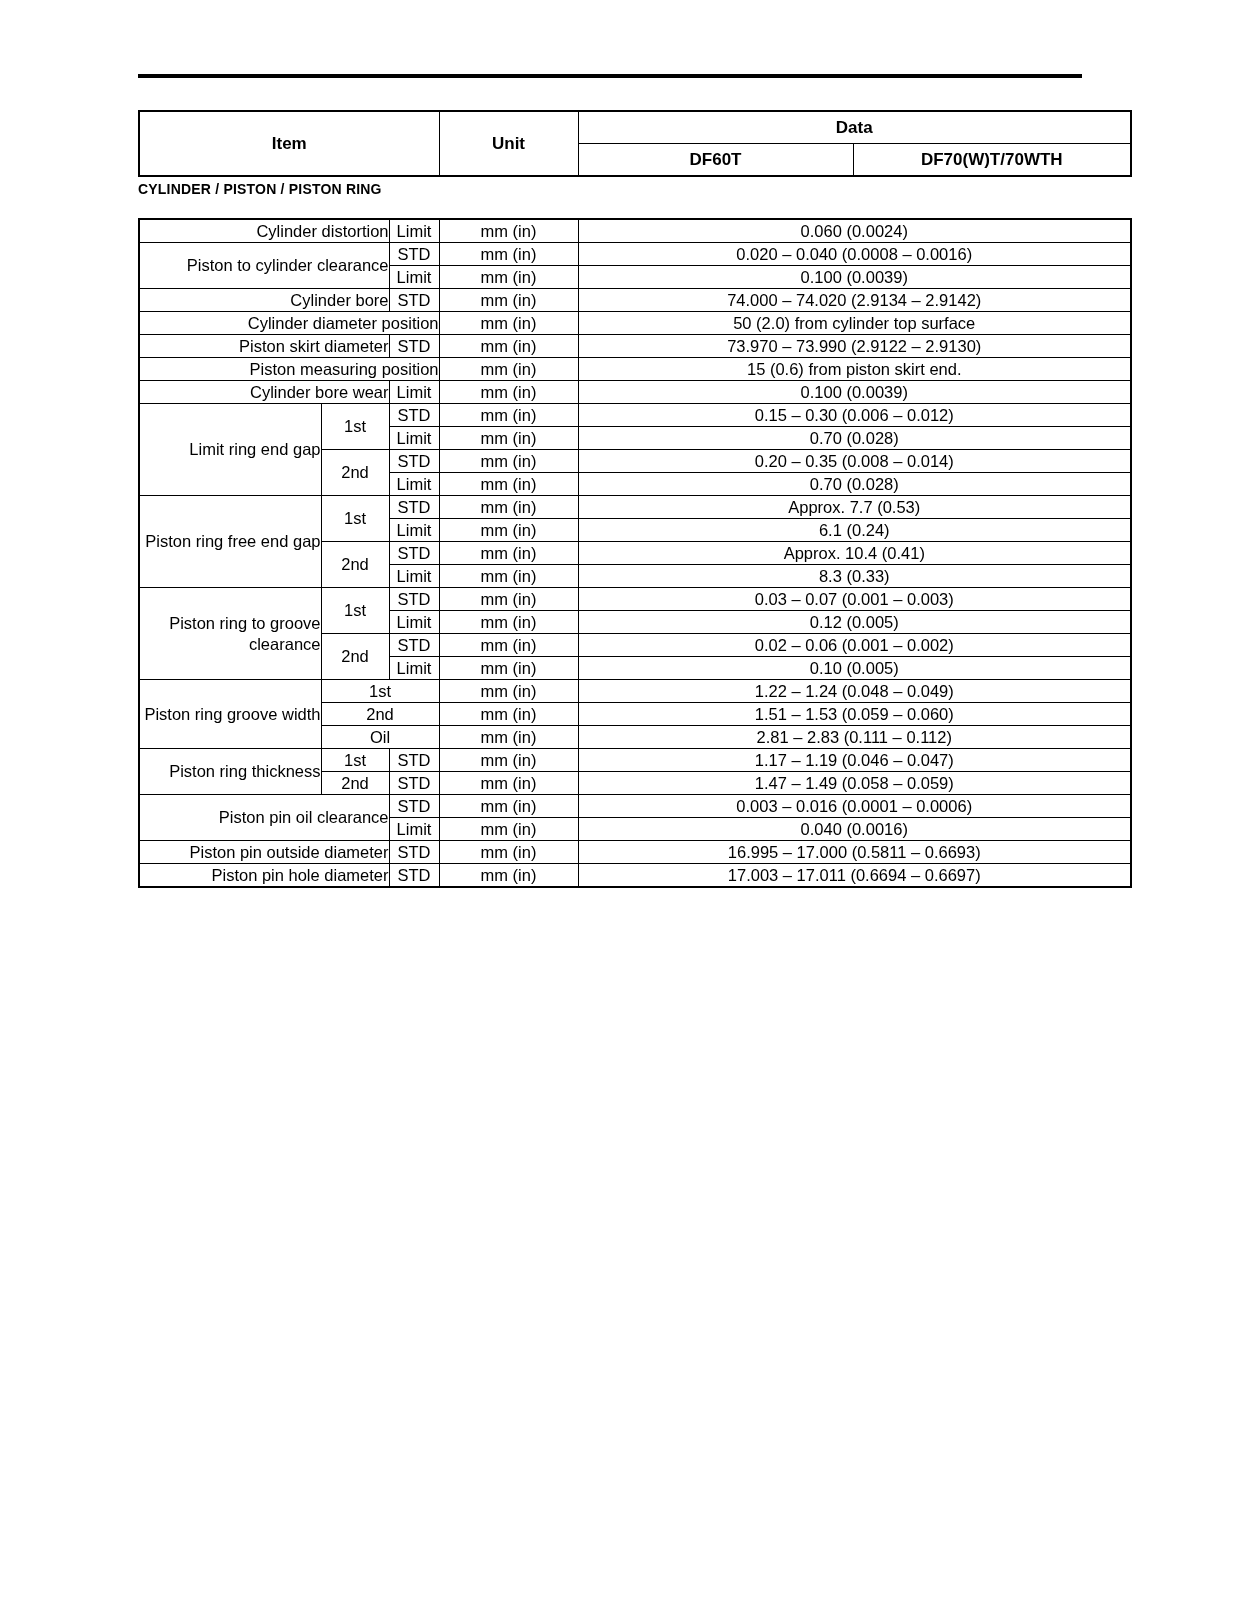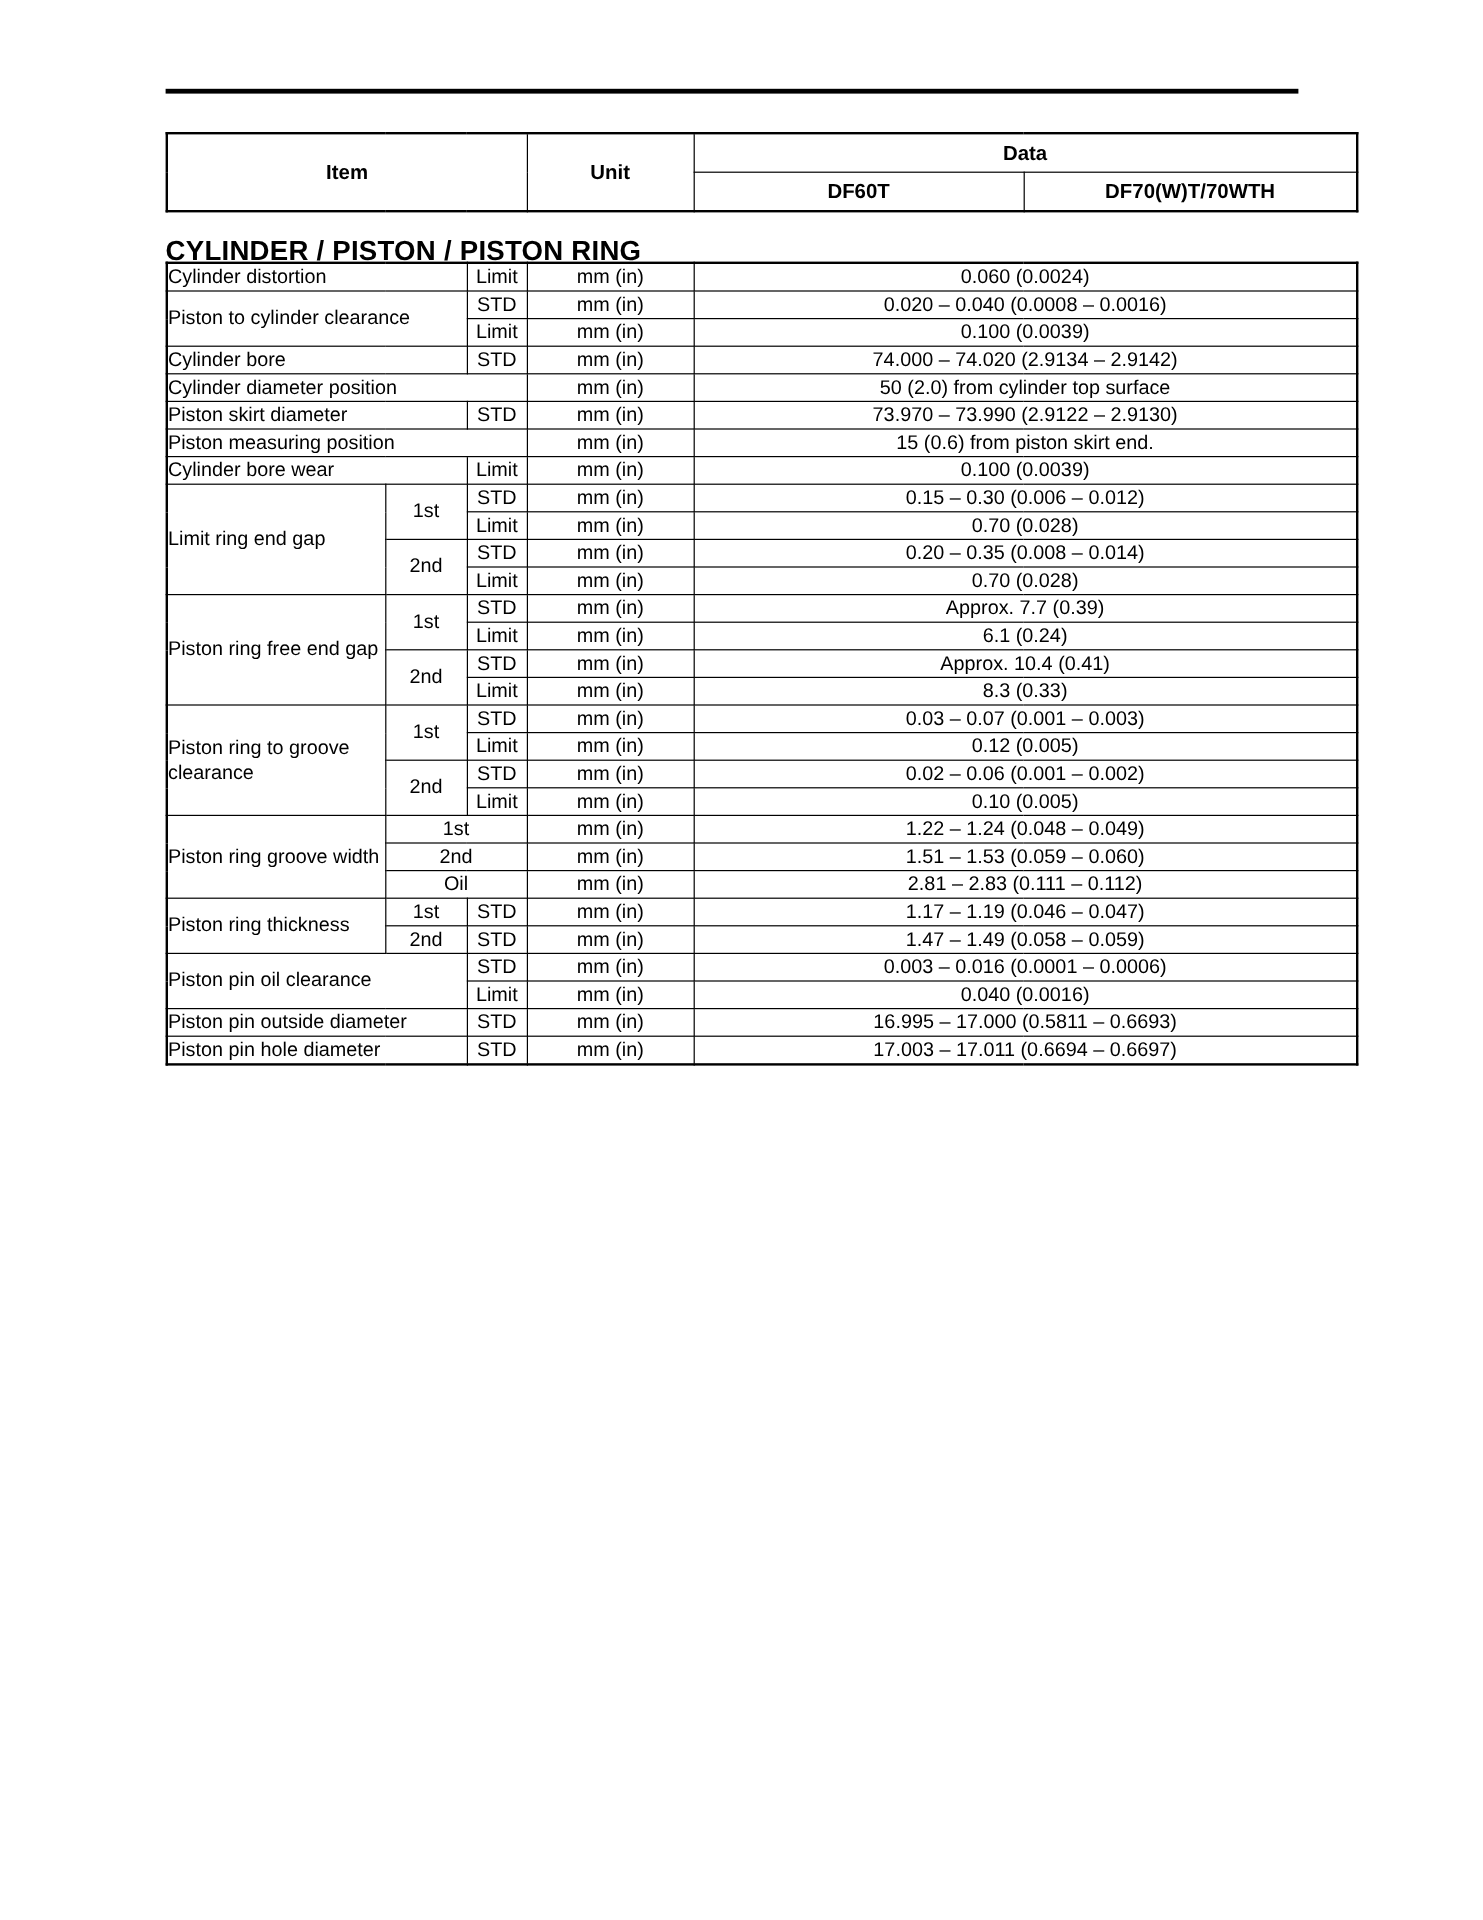--- a/index.html
+++ b/index.html
@@ -48,37 +48,37 @@
   }
   .c-item   { width:182px; }
   .c-sub    { width:68px; }
   .c-ord    { width:50px; }
   .c-unit   { width:139px; }
   .c-d1     { width:275px; }
   .c-d2     { width:278px; }
 
   .cell { padding:7px 9px; }
   .ctr  { text-align:center; }
-  .lft  { text-align:left; }
+  .lft  { text-align:right; }
 
   
   table.spec { border:2.5px solid #000; }
   table.spec > tbody > tr > td,
   table.spec > thead > tr > th { border-color:#000; }
 
   
   #head-table { top:110px; }
   #head-table th { font-weight:bold; font-size:17px; }
   #head-table .hrow-a th { height:31px; }
   #head-table .hrow-b th { height:31px; }
 
   
   .sec-title {
-    position:absolute; left:138px; top:196px;
-    font-size:23px; font-weight:bold; letter-spacing:.2px;
+    position:absolute; left:138px; top:181px;
+    font-size:14px; font-weight:bold; letter-spacing:.2px;
   }
 
   
   #body-table { top:218px; }
   #body-table td { height:22px; }
   .rowtall td { height:42px; }
 
   .item-label { padding:6px 10px; line-height:1.25; }
   .vtop { vertical-align:top;margin-left:12px; }
 </style>
@@ -198,21 +198,21 @@
         <td class="cell ctr">Limit</td>
         <td class="cell ctr">mm (in)</td>
         <td class="cell ctr" colspan="2">0.70  (0.028)</td>
       </tr>
 
       <tr>
         <td class="cell lft item-label vtop" rowspan="4">Piston ring free end gap</td>
         <td class="cell ctr" rowspan="2">1st</td>
         <td class="cell ctr">STD</td>
         <td class="cell ctr">mm (in)</td>
-        <td class="cell ctr" colspan="2">Approx. 7.7 (0.39)</td>
+        <td class="cell ctr" colspan="2">Approx. 7.7 (0.53)</td>
       </tr>
       <tr>
         <td class="cell ctr">Limit</td>
         <td class="cell ctr">mm (in)</td>
         <td class="cell ctr" colspan="2">6.1 (0.24)</td>
       </tr>
       <tr>
         <td class="cell ctr" rowspan="2">2nd</td>
         <td class="cell ctr">STD</td>
         <td class="cell ctr">mm (in)</td>

